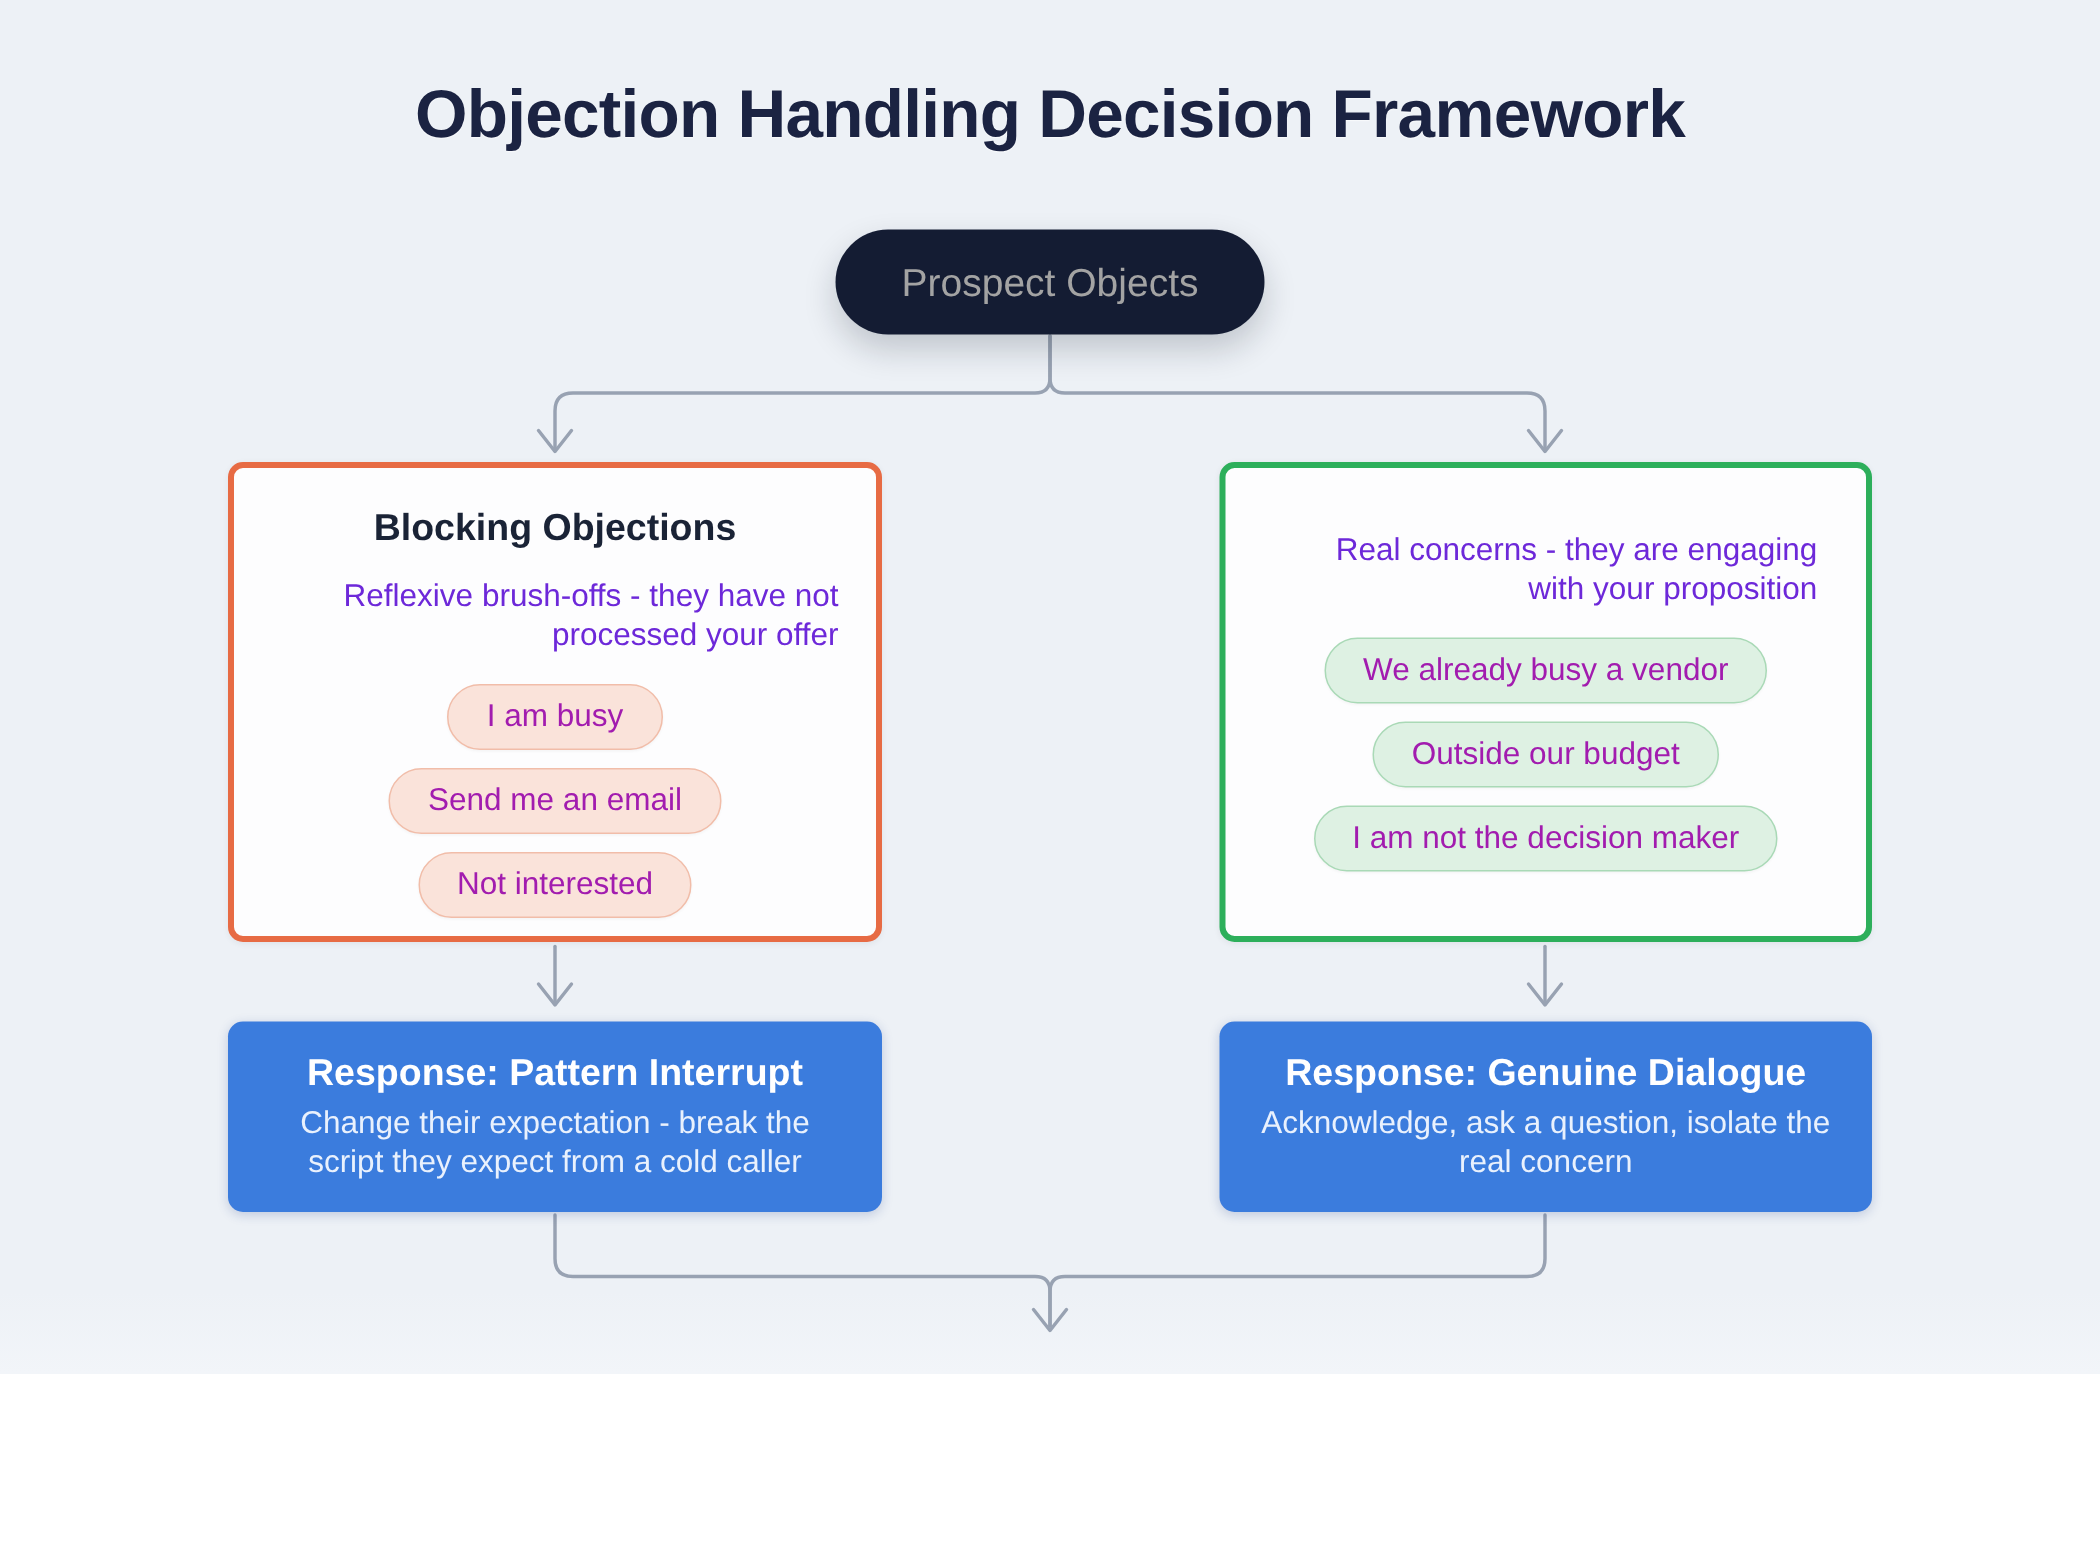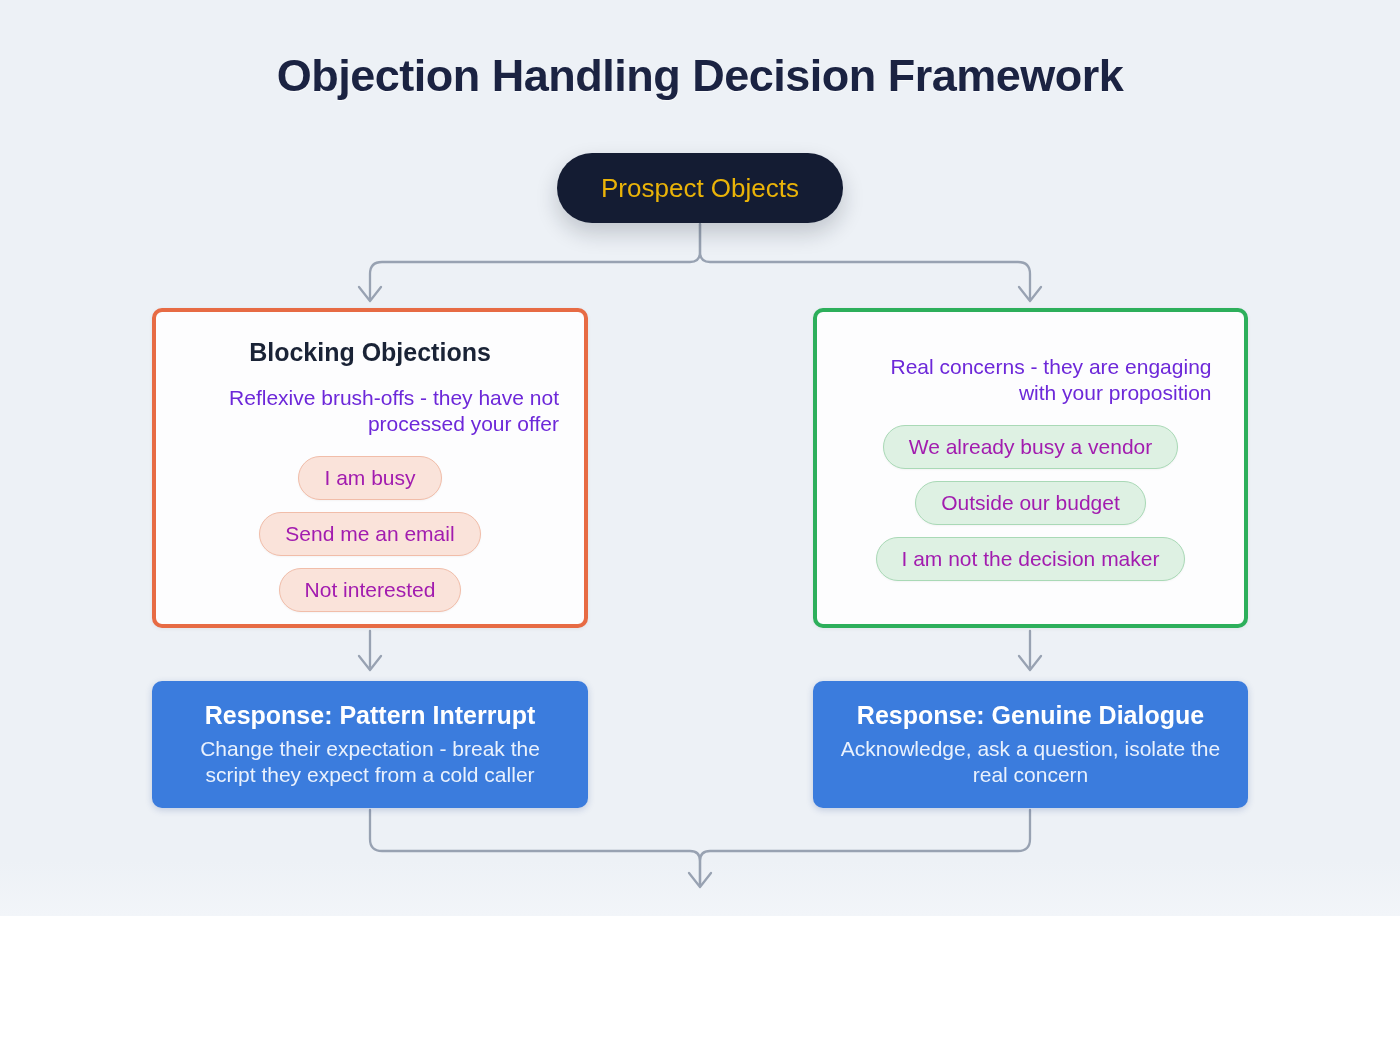--- a/index.html
+++ b/index.html
@@ -10,21 +10,21 @@
   }
   .page-title{
     position:absolute;top:50px;left:0;right:0;margin:0;
     text-align:center;font-size:45px;font-weight:800;letter-spacing:-0.5px;
     color:#1b2342;text-shadow:0 1px 1px rgba(255,255,255,0.7);
   }
   .flow-svg{position:absolute;left:0;top:0;pointer-events:none;}
   .flow-svg path{fill:none;stroke:#98a2b2;stroke-width:2.3;stroke-linecap:round;stroke-linejoin:round;}
   .node{
     position:absolute;left:50%;transform:translateX(-50%);
-    background:#141c33;color:#eab308;display:flex;align-items:center;justify-content:center;
+    background:#141c33;color:#a3a3a3;display:flex;align-items:center;justify-content:center;
     box-shadow:0 10px 22px rgba(15,23,42,0.20);
   }
   .node-root{top:153px;height:70px;padding:0 44px;border-radius:36px;font-size:26px;white-space:nowrap;}
   .node-footer{top:895px;height:98px;padding:0 45px;border-radius:50px;font-size:24px;line-height:1.35;text-align:center;}
   .node-footer .node-label{display:block;width:445px;}
   .card{
     position:absolute;top:308px;height:320px;box-sizing:border-box;
     background:#fdfdfe;border:4px solid;border-radius:10px;
     display:flex;flex-direction:column;align-items:center;padding-top:25px;
     box-shadow:0 1px 4px rgba(16,24,40,0.06);

